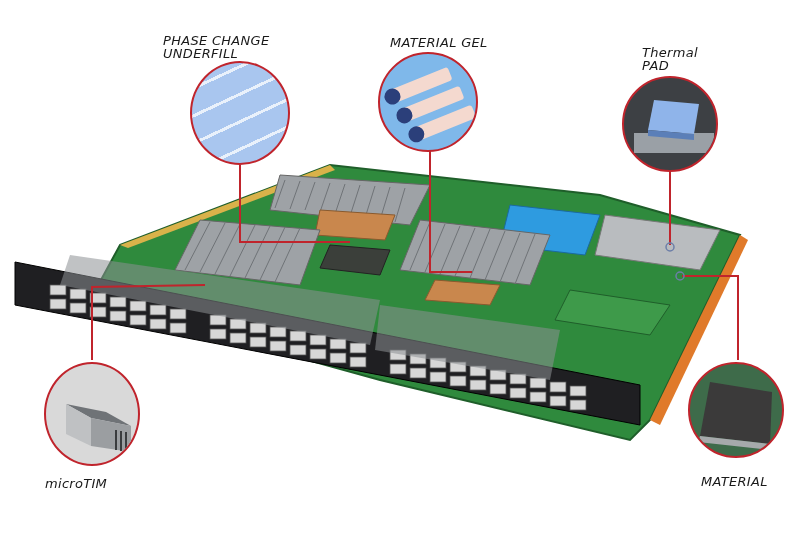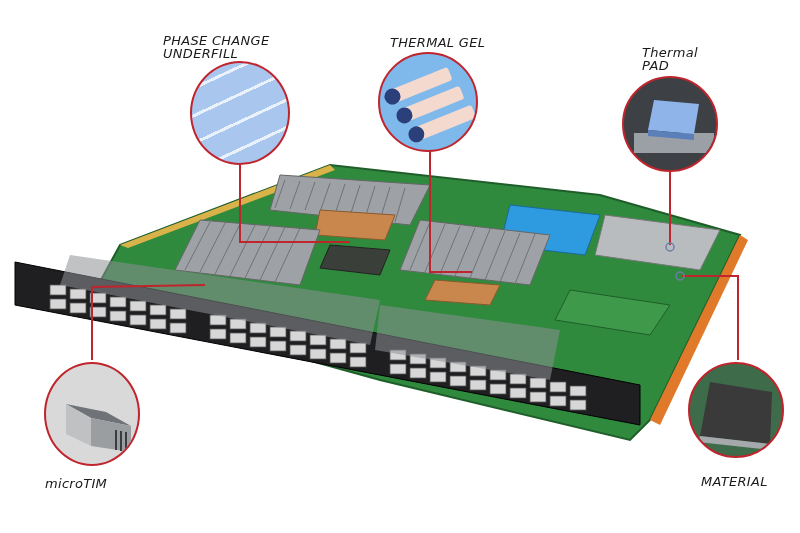--- a/index.html
+++ b/index.html
@@ -135,21 +135,21 @@
   <circle cx="680" cy="276" r="4" fill="none" stroke="#6c7ea8" stroke-width="1.5"></circle>
 </svg>
 
 <div class="label" style="left:163px;top:34px;">
   <div>PHASE CHANGE</div>
   <div>UNDERFILL</div>
 </div>
 <div class="circle" style="left:190px;top:61px;width:100px;height:104px;background:repeating-linear-gradient(155deg,#a9c6ef 0px,#a9c6ef 22px,#e9f1fb 22px,#e9f1fb 25px),#a9c6ef;"></div>
 
 <div class="label" style="left:390px;top:36px;">
-  <div>THERMAL GEL</div>
+  <div>MATERIAL GEL</div>
 </div>
 <div class="circle" style="left:378px;top:52px;width:100px;height:100px;background:#7fb8ea;">
   <svg width="100" height="100" viewBox="0 0 100 100">
     <g transform="rotate(-22 50 50)">
       <rect x="18" y="22" width="62" height="14" rx="3" fill="#f4d9cf"></rect>
       <rect x="22" y="44" width="62" height="14" rx="3" fill="#f4d9cf"></rect>
       <rect x="26" y="66" width="62" height="14" rx="3" fill="#f4d9cf"></rect>
       <circle cx="18" cy="29" r="8" fill="#2b3f7a"></circle>
       <circle cx="22" cy="51" r="8" fill="#2b3f7a"></circle>
       <circle cx="26" cy="73" r="8" fill="#2b3f7a"></circle>

